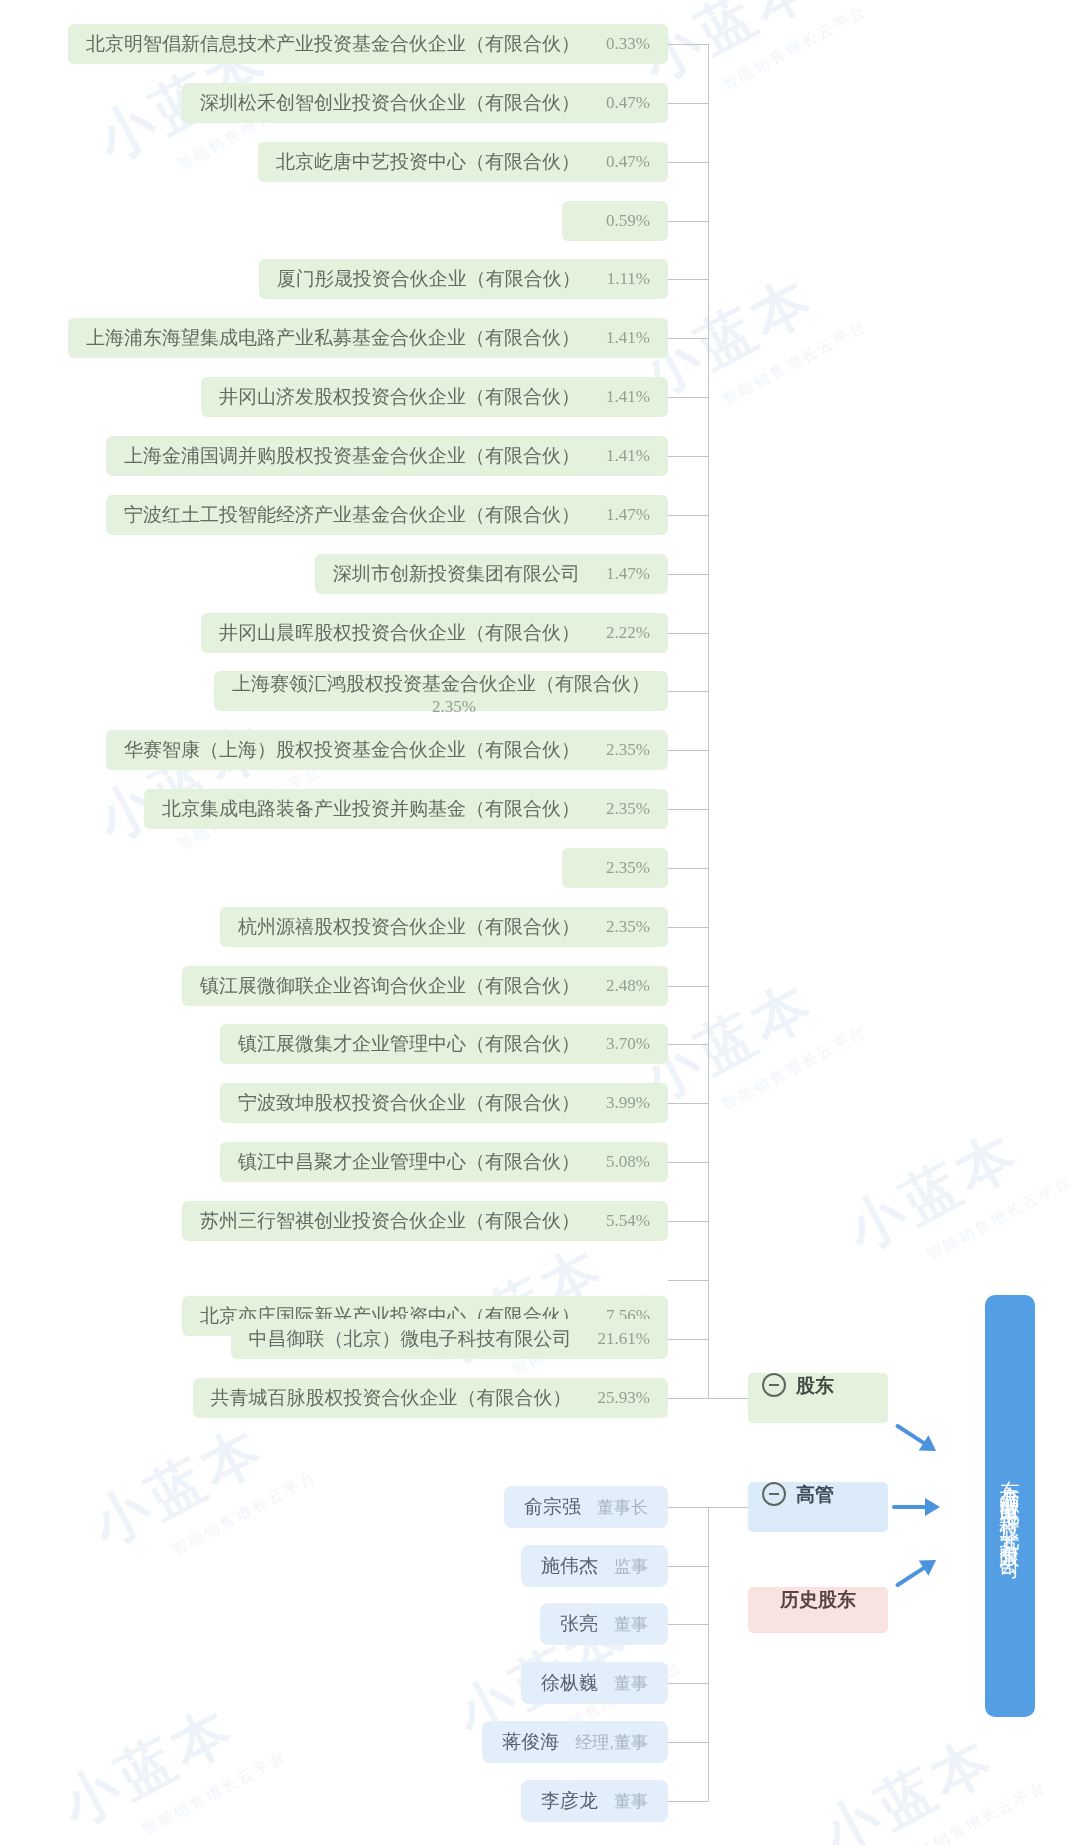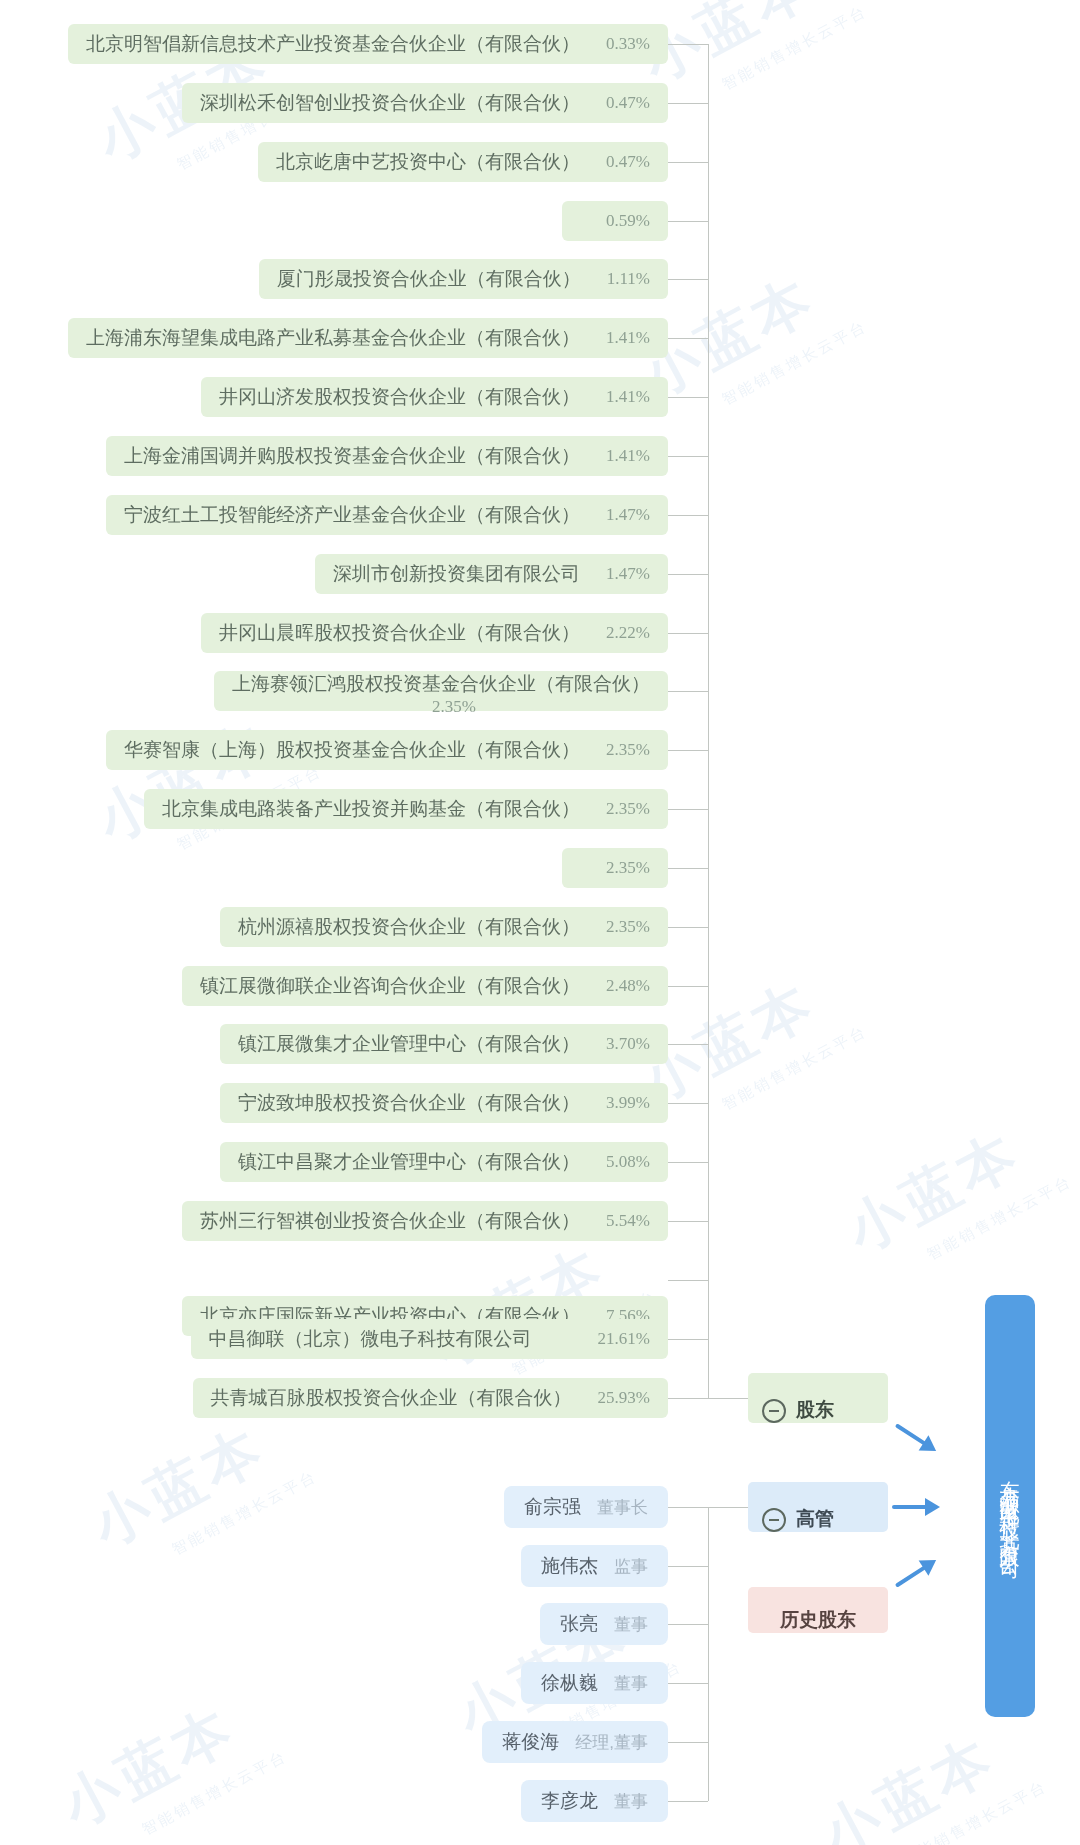--- a/index.html
+++ b/index.html
@@ -25,21 +25,21 @@
   .sh-pct{font-family:"Liberation Serif","DejaVu Serif",serif;font-size:17px;color:#8fa193;margin-left:26px;}
   
   .ex-row{
     position:absolute;right:412px;height:42px;background:#e2effb;border-radius:8px;
     display:flex;align-items:center;padding:0 20px;white-space:nowrap;z-index:2;
   }
   .ex-name{font-size:19px;color:#57616b;}
   .ex-role{font-size:17px;color:#a7b5c2;margin-left:16px;}
   
   .node{
-    position:absolute;left:748px;width:140px;display:flex;align-items:flex-end;
+    position:absolute;left:748px;width:140px;display:flex;align-items:flex-start;
     border-radius:5px;padding:0 14px;box-sizing:border-box;z-index:2;
   }
   .node-label{font-size:19px;font-weight:bold;}
   #node-shareholders{top:1373px;height:50px;background:#e4f1dc;}
   #node-shareholders .node-label{color:#3f4b42;}
   #node-executives{top:1482px;height:50px;background:#dcebf9;}
   #node-executives .node-label{color:#3e4a54;}
   #node-historical{top:1587px;height:46px;background:#f8e3e0;justify-content:center;}
   #node-historical .node-label{color:#564340;}
   .minus-icon{
@@ -224,21 +224,21 @@
         <span class="sh-pct">5.08%</span>
       </div>
       <div class="sh-row" style="top: 1201px;">
         <span class="sh-name">苏州三行智祺创业投资合伙企业（有限合伙）</span>
         <span class="sh-pct">5.54%</span>
       </div>
       <div class="sh-row" style="top: 1260px; margin-top: 36px;">
         <span class="sh-name">北京亦庄国际新兴产业投资中心（有限合伙）</span>
         <span class="sh-pct">7.56%</span>
       </div>
-      <div class="sh-row" style="top: 1319px; gap: 40px;">
+      <div class="sh-row" style="top: 1319px;">
         <span class="sh-name">中昌御联（北京）微电子科技有限公司</span>
         <span class="sh-pct">21.61%</span>
       </div>
       <div class="sh-row" style="top: 1378px;">
         <span class="sh-name">共青城百脉股权投资合伙企业（有限合伙）</span>
         <span class="sh-pct">25.93%</span>
       </div>
     </div>
   <div id="executive-list">
       <div class="ex-row" style="top: 1486px;">

